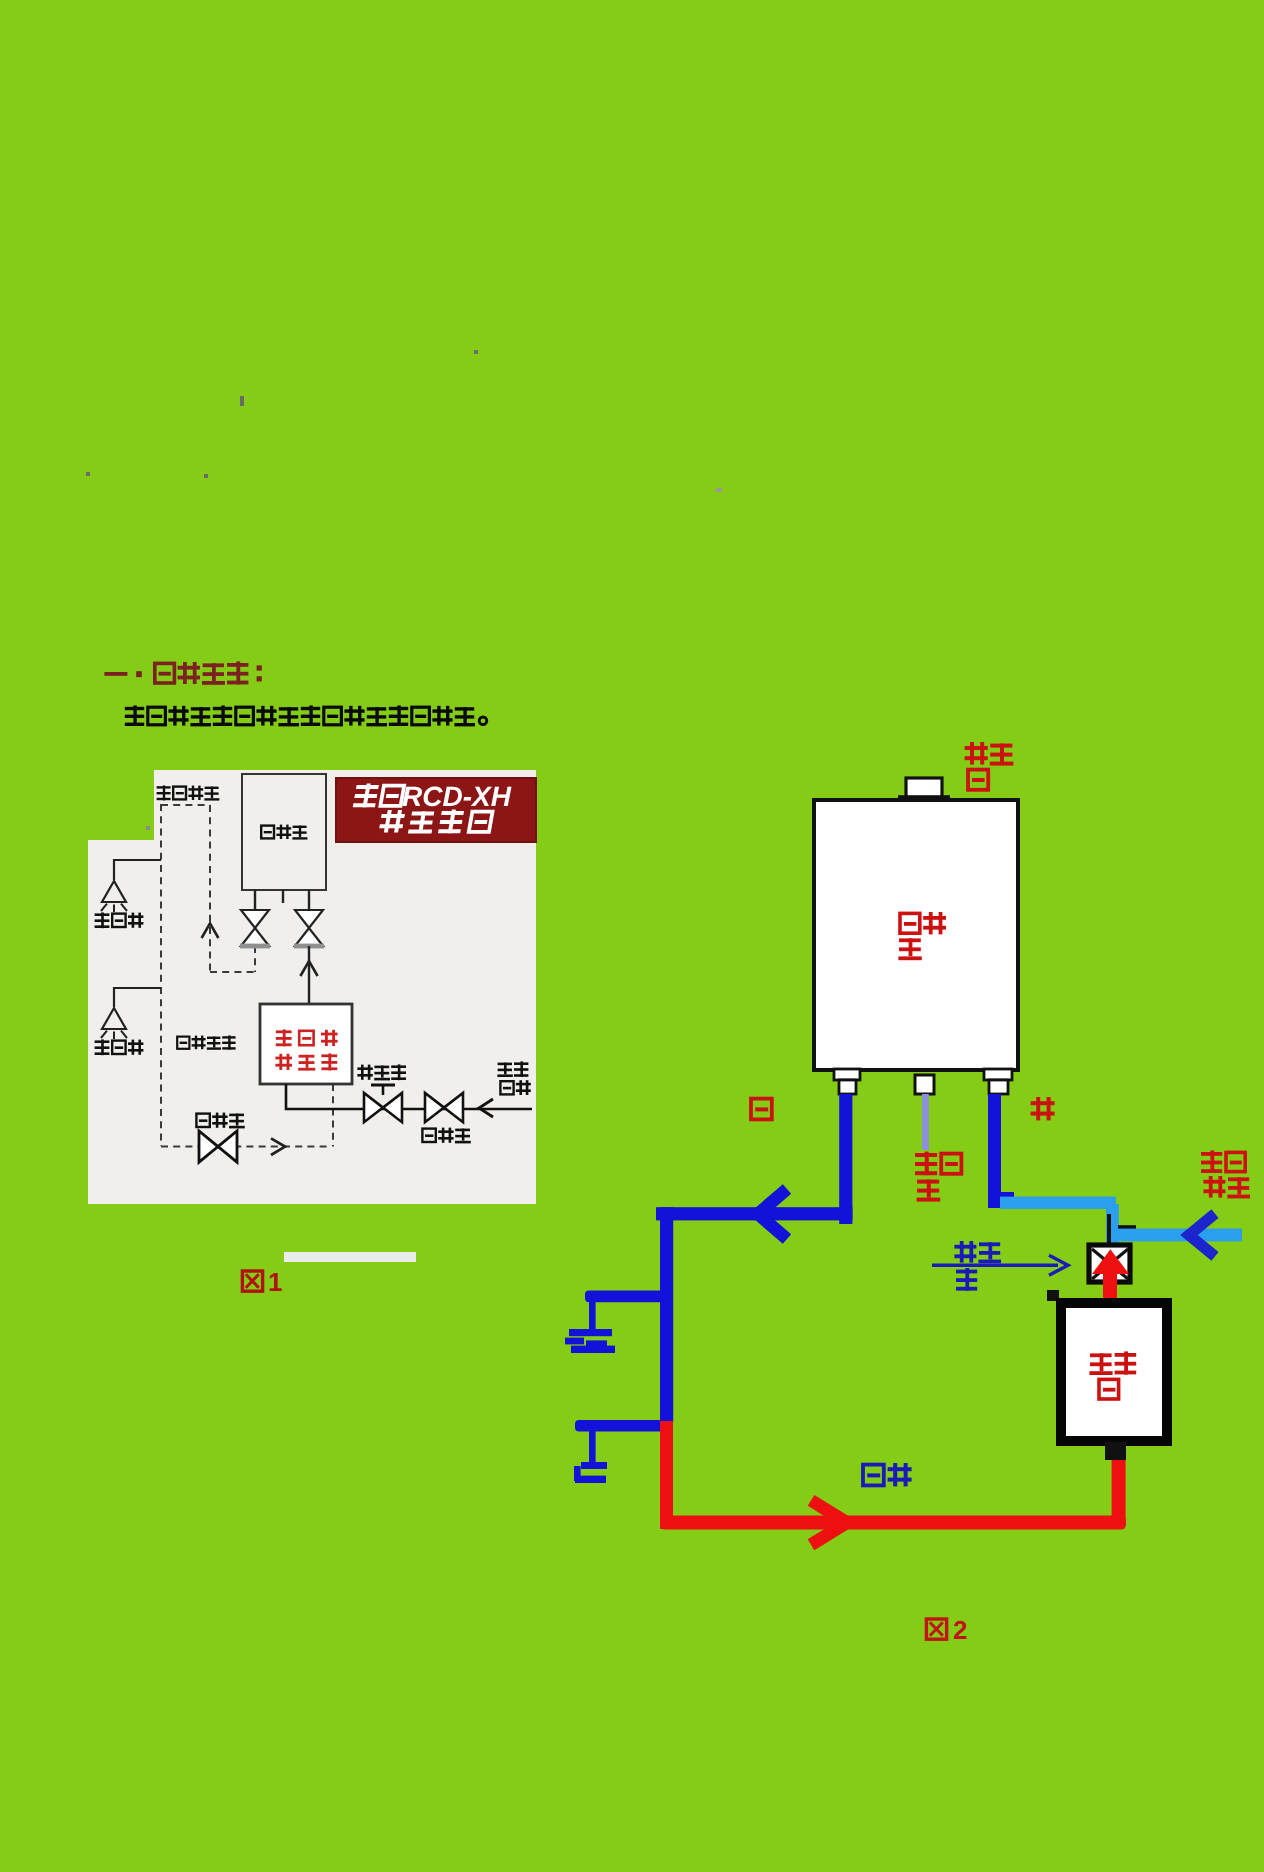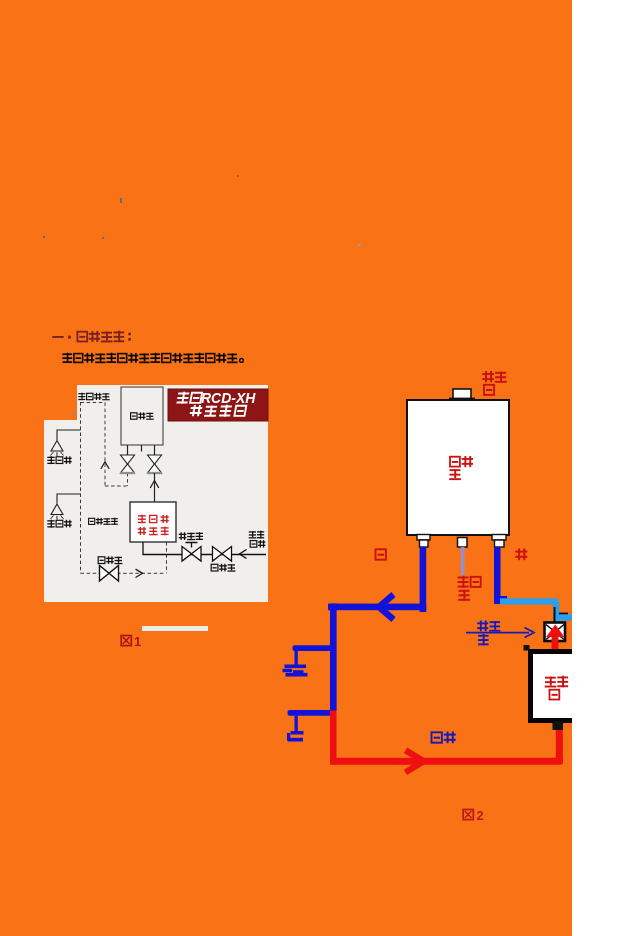--- a/index.html
+++ b/index.html
@@ -1,15 +1,15 @@
 <!DOCTYPE html>
 <html><head><meta charset="utf-8">
 <style>
 html,body{margin:0;padding:0;background:#fff;}
-.page{position:relative;width:572px;height:936px;background:#f97316;overflow:hidden;font-family:"Liberation Sans",sans-serif;}
+.page{position:relative;width:632px;height:936px;background:#84cc16;overflow:hidden;font-family:"Liberation Sans",sans-serif;}
 </style></head><body>
 <div class="page">
 <svg width="632" height="936" viewBox="0 0 632 936" font-family="Liberation Sans, sans-serif">
 
 <g fill="#6a6a6a">
         <rect x="237.0" y="175.0" width="2.0" height="2.0" fill="#6a6a6a"></rect>
         <rect x="120.0" y="198.0" width="2.0" height="5.0" fill="#6a6a6a"></rect>
         <rect x="43.0" y="236.0" width="2.0" height="2.0" fill="#6a6a6a"></rect>
         <rect x="102.0" y="237.0" width="2.0" height="2.0" fill="#6a6a6a"></rect>
         <rect x="358.0" y="244.0" width="3.0" height="2.0" fill="#9a9a9a"></rect>

